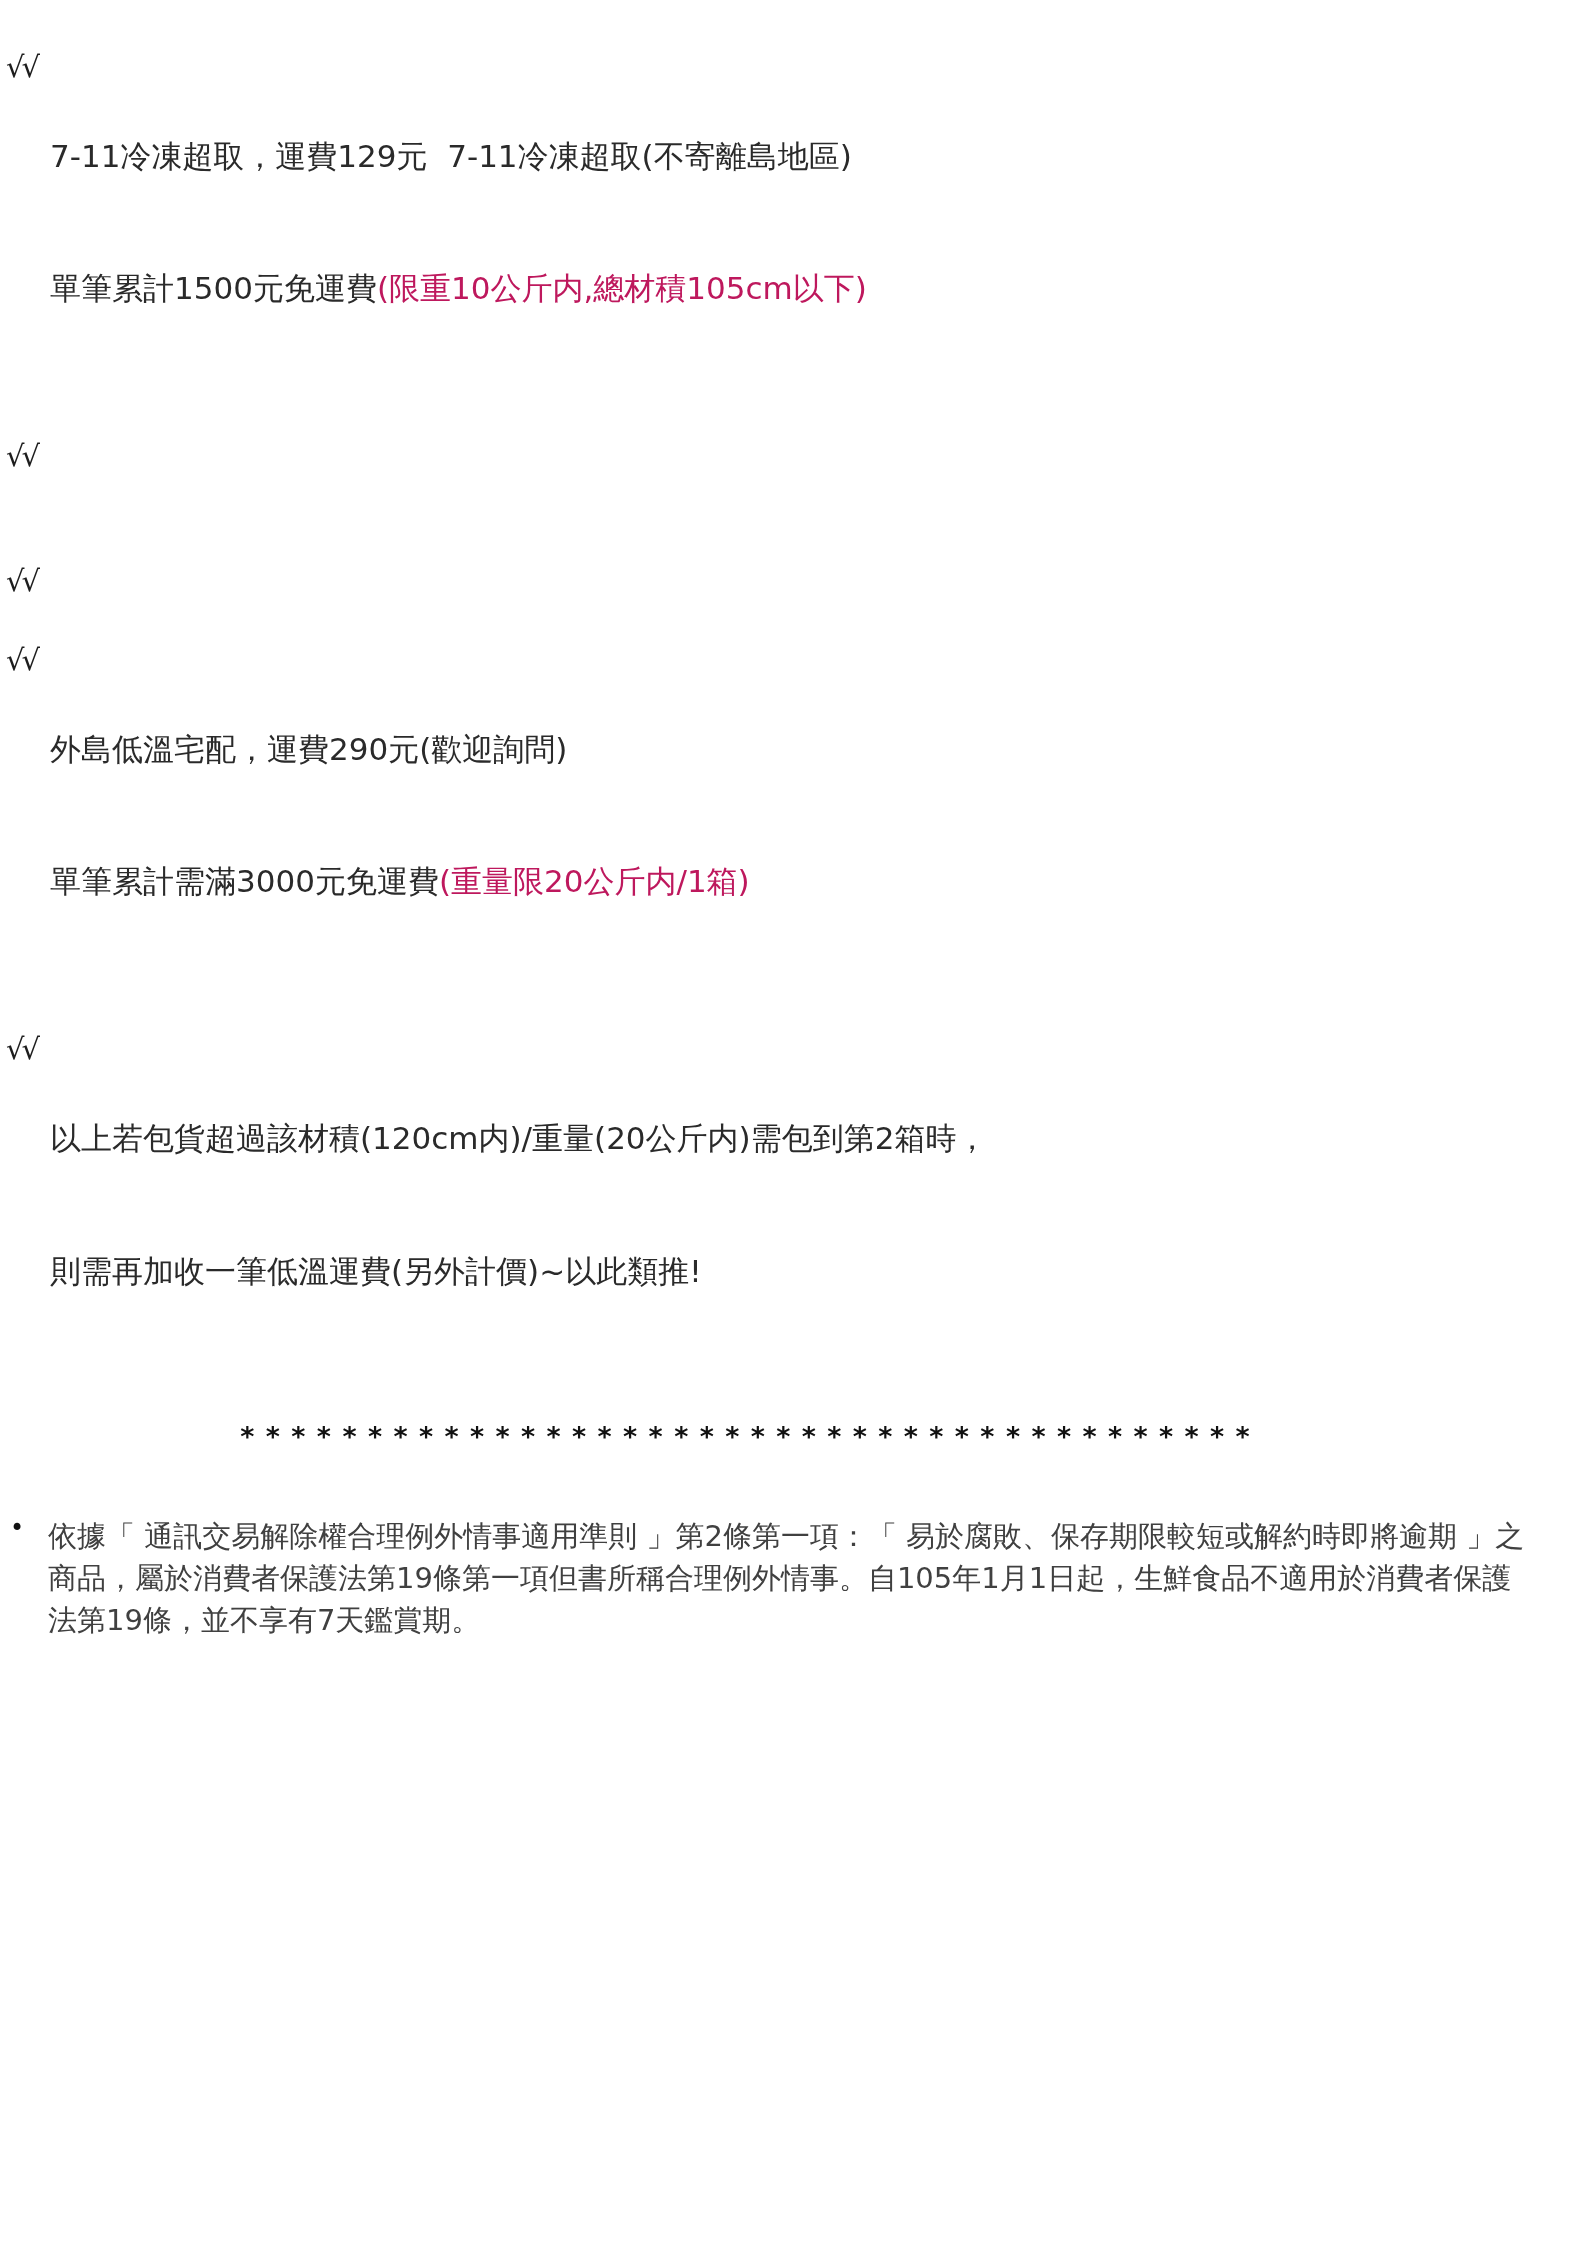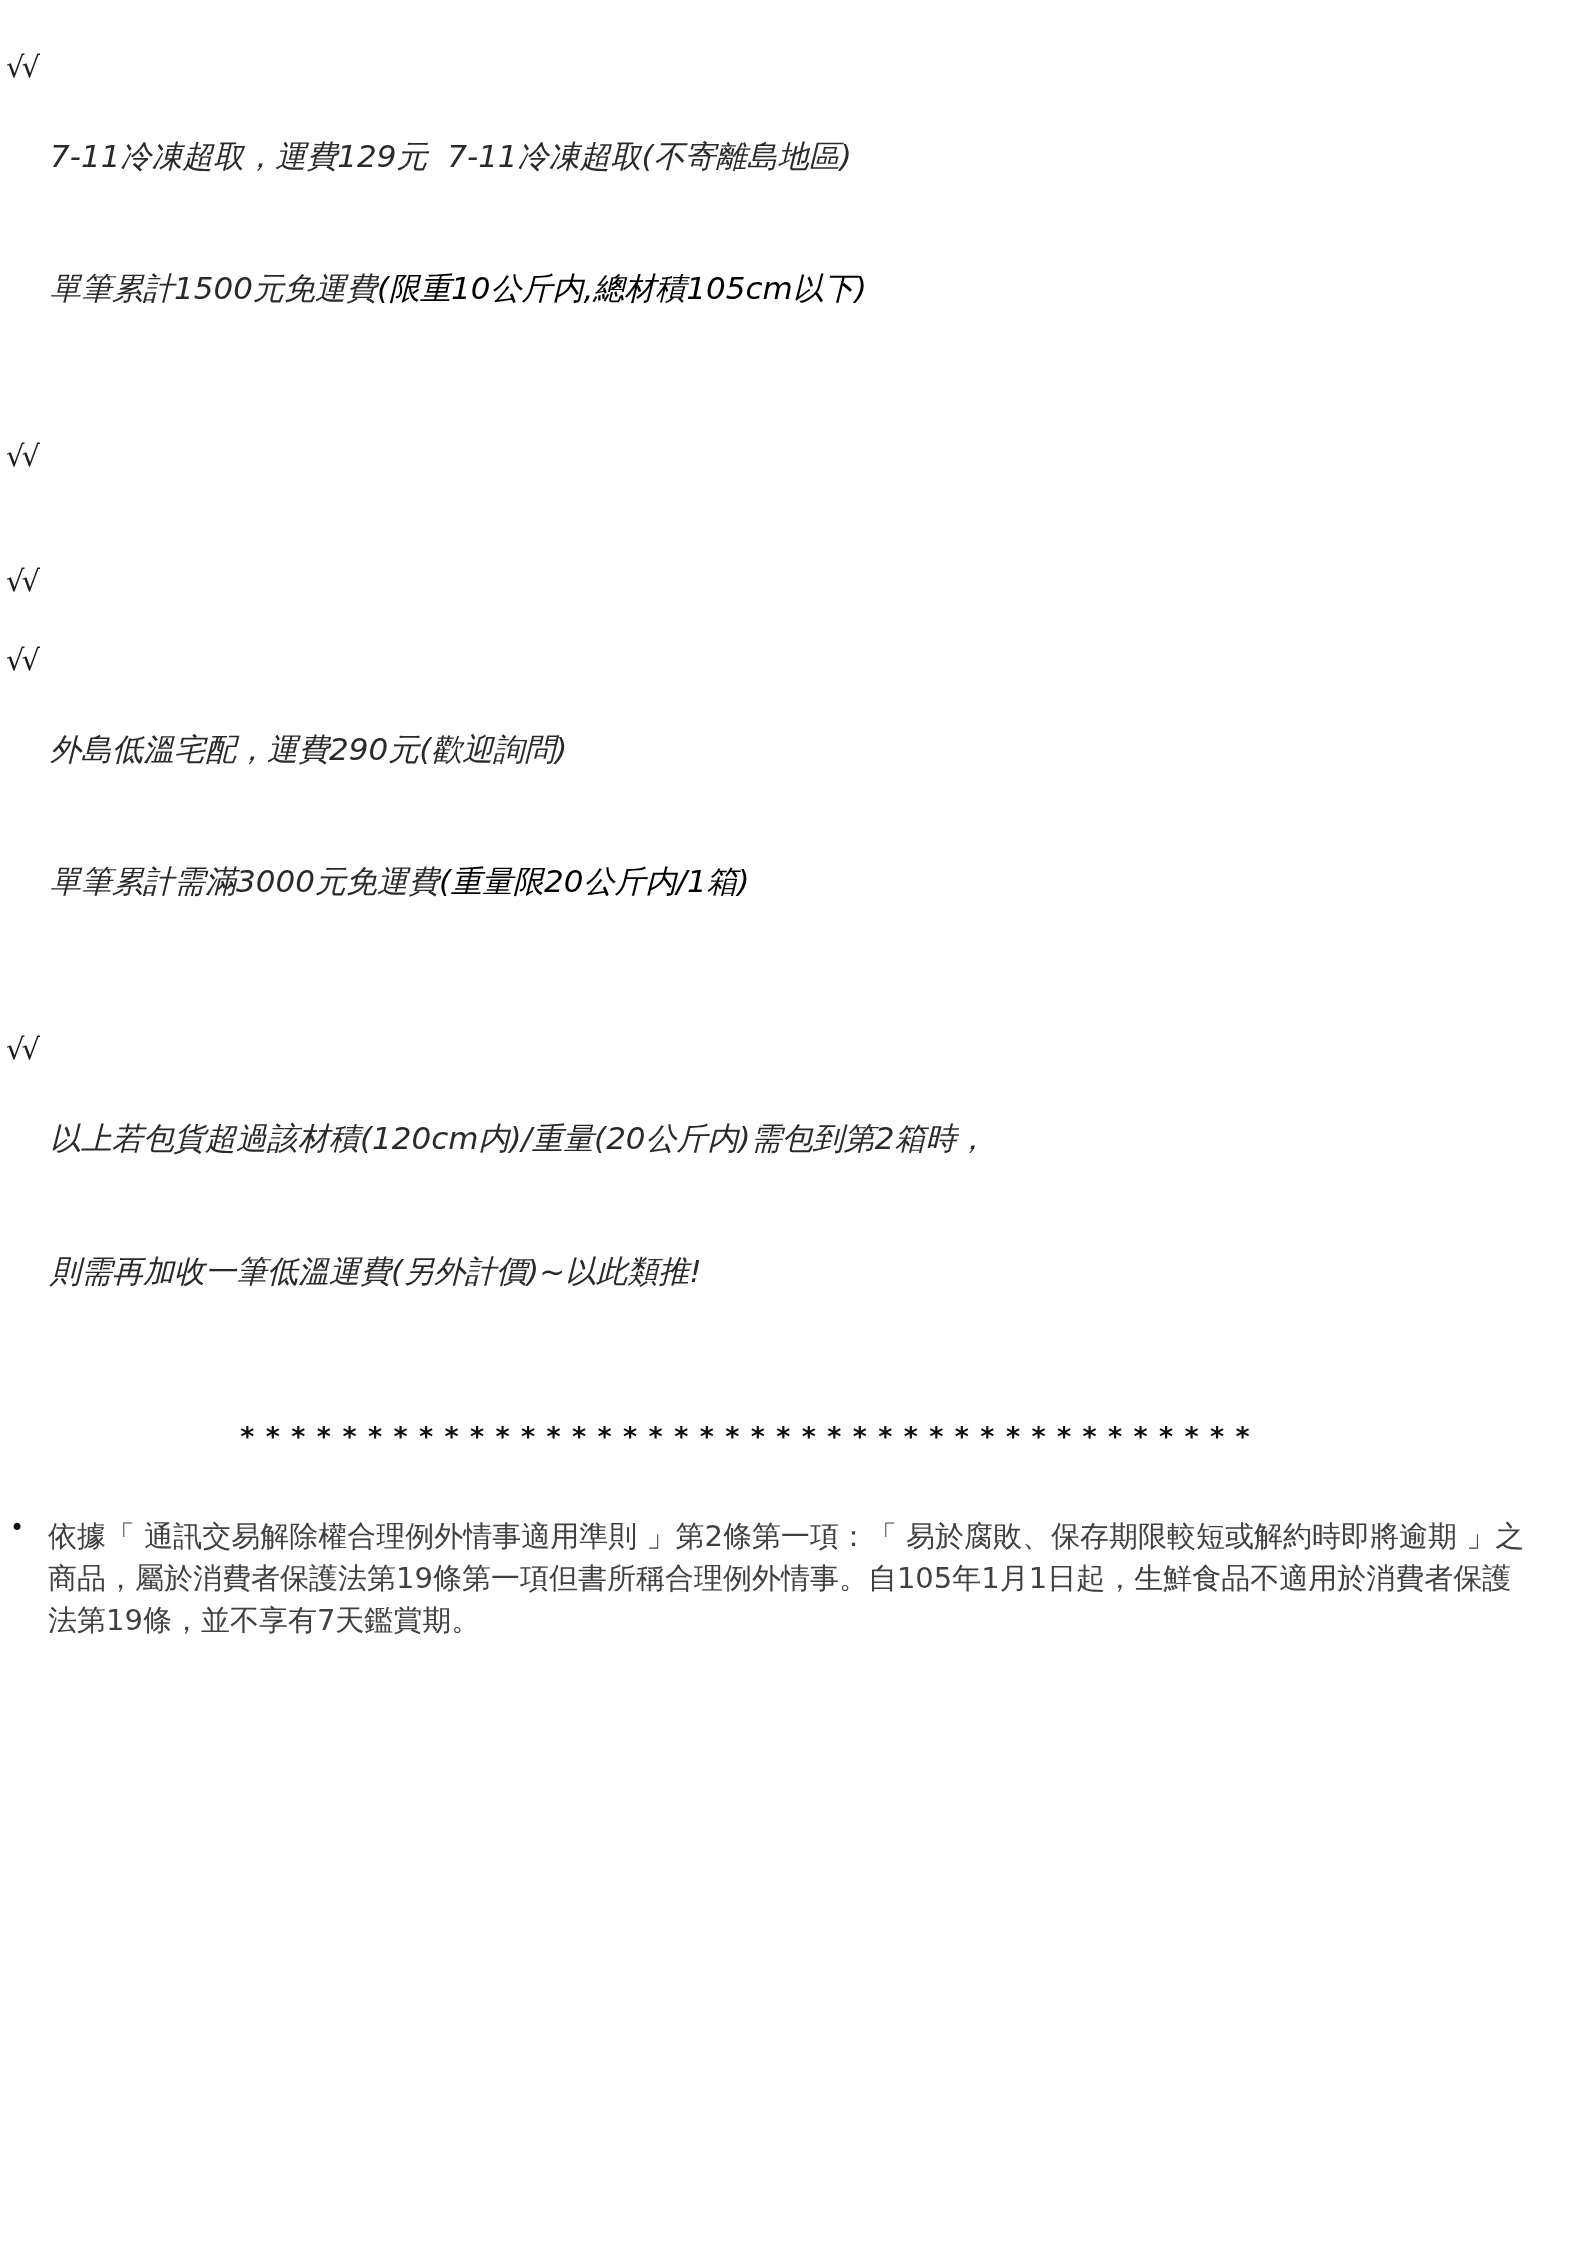--- a/index.html
+++ b/index.html
@@ -21,22 +21,22 @@
     margin: 0 0 37px 2px;
   }
   .ship-mark {
     flex: none;
     width: 44px;
     font-size: 29px;
     letter-spacing: -3px;
     color: #1d1d1d;
     padding-top: 1px;
   }
-  .ship-lines { white-space: pre-wrap; font-style: italic; }
-  .red { color: #000000; }
+  .ship-lines { white-space: pre-wrap; }
+  .red { color: #be185d; }
 
   
   .separator {
     text-align: center;
     font-size: 27px;
     font-weight: bold;
     color: #111111;
     margin: 40px 60px 55px 0;
     letter-spacing: 1px;
     white-space: nowrap;

